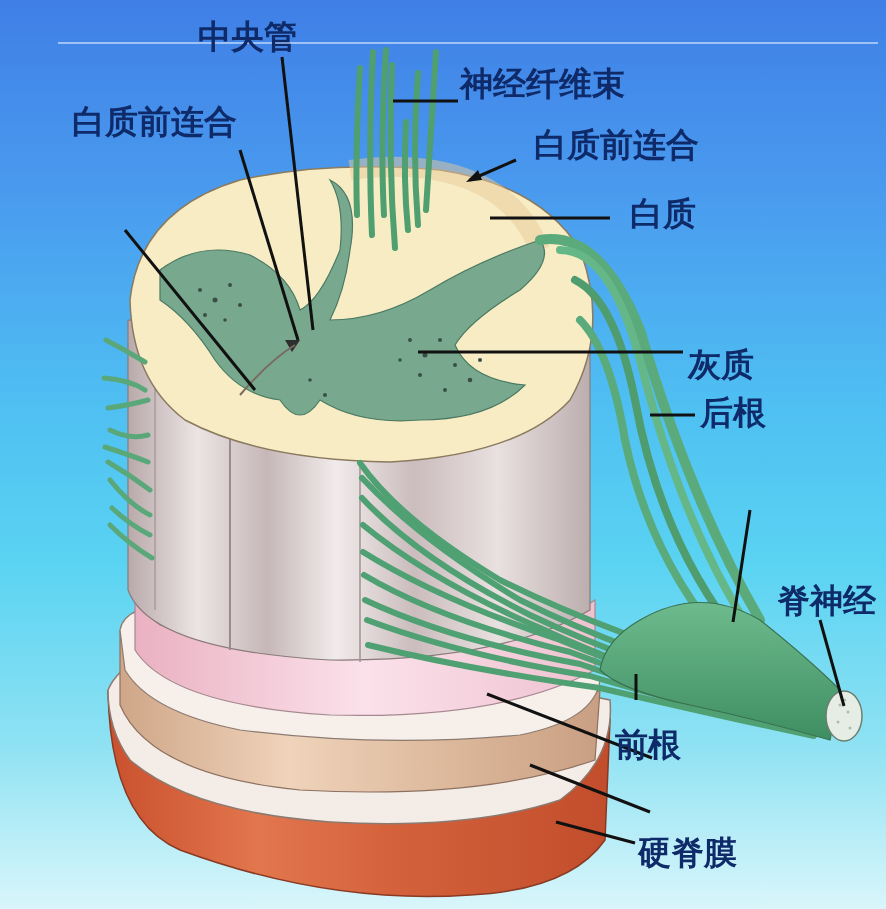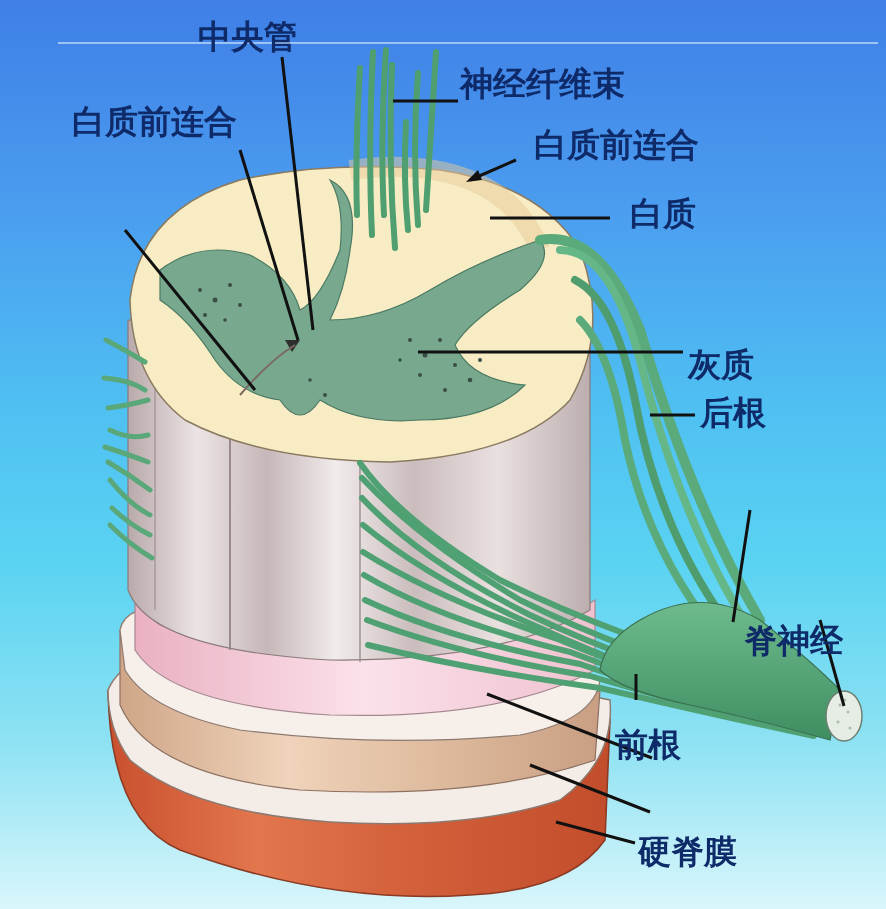--- a/index.html
+++ b/index.html
@@ -181,16 +181,16 @@
     </g>
   </svg>
 
   <div class="label" style="left:198px;top:20px;text-align:right;">中央管</div>
   <div class="label" style="left:72px;top:105px;">白质前连合</div>
   <div class="label" style="left:460px;top:70px;font-family:Liberation Mono, monospace;">神经纤维束</div>
   <div class="label" style="left:534px;top:128px;">白质前连合</div>
   <div class="label" style="left:630px;top:197px;">白质</div>
   <div class="label" style="left:688px;top:348px;">灰质</div>
   <div class="label" style="left:700px;top:396px;">后根</div>
-  <div class="label" style="left:744px;top:584px;margin-top:40px;">脊神经</div>
+  <div class="label" style="left:777px;top:584px;">脊神经</div>
   <div class="label" style="left:615px;top:731px;font-family:Liberation Mono, monospace;">前根</div>
-  <div class="label" style="left:638px;top:836px;font-family:Liberation Serif, serif;">硬脊膜</div>
+  <div class="label" style="left:638px;top:836px;">硬脊膜</div>
 </div>
 
 </body></html>

